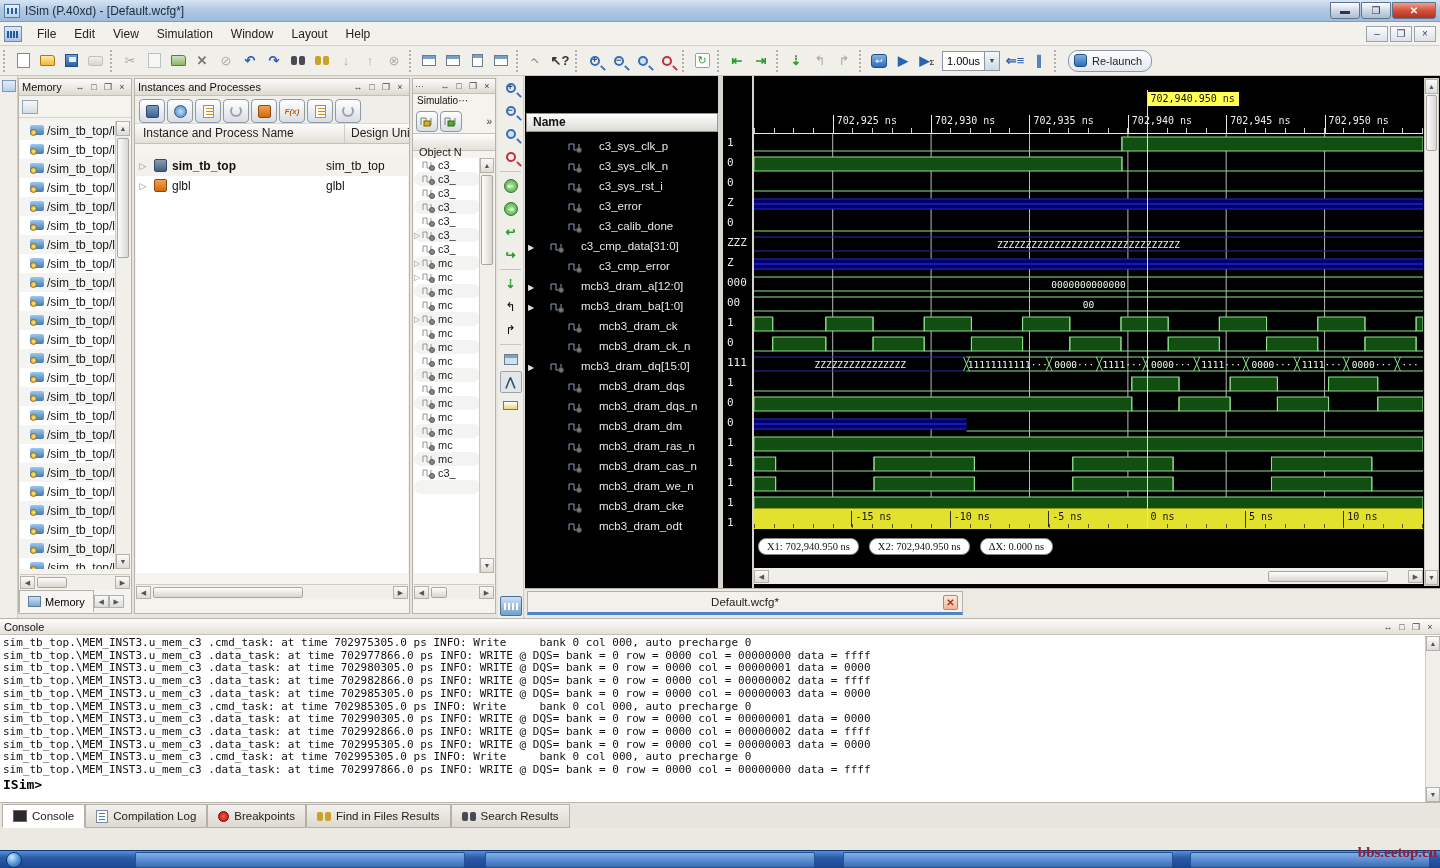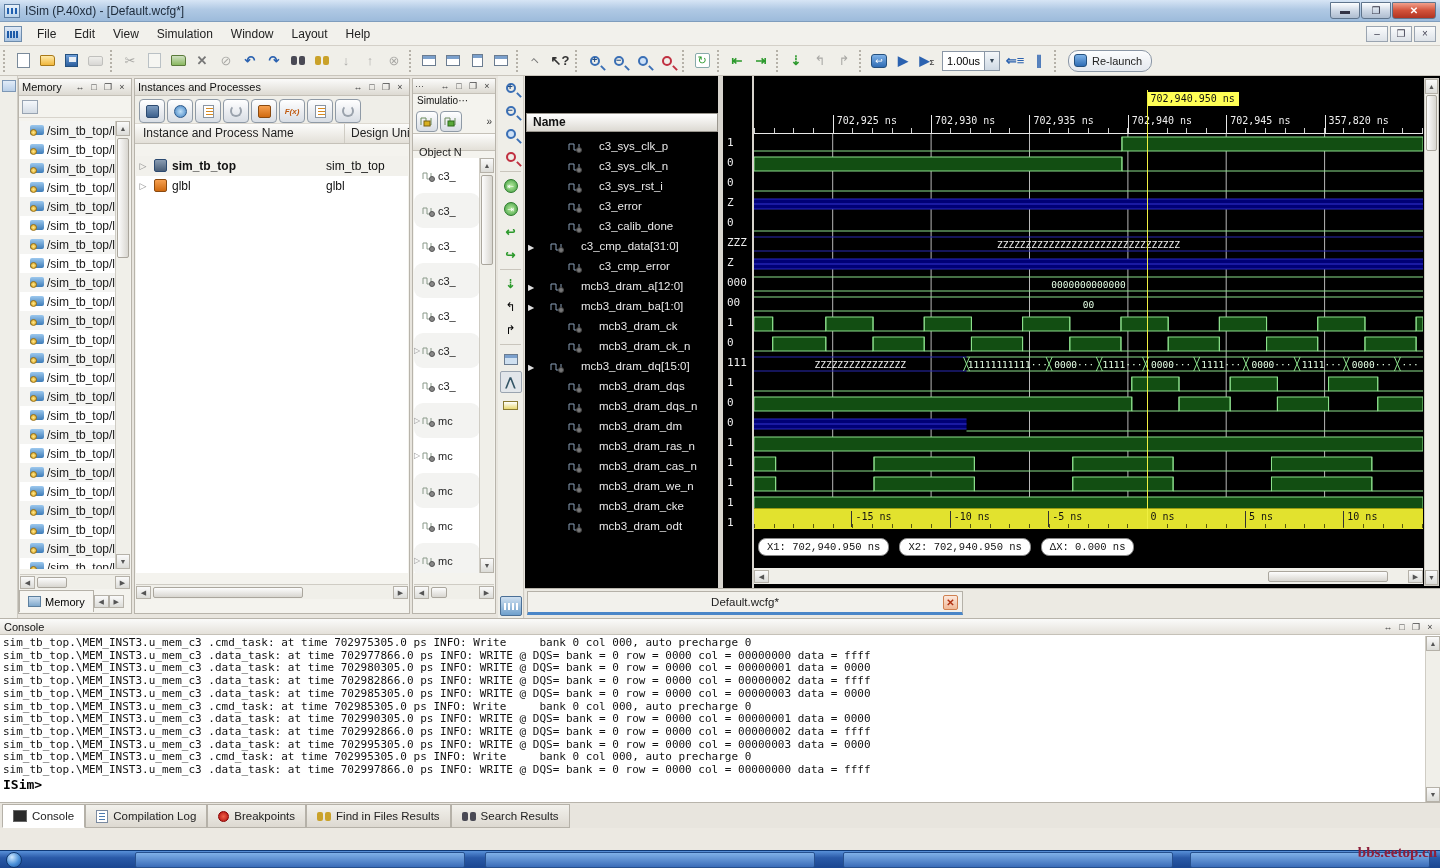--- a/index.html
+++ b/index.html
@@ -120,21 +120,21 @@
 
   
   .objects { position:absolute; left:412px; top:2px; width:84px; height:536px; background:#f4f3ee; border:1px solid #b8b4ab; }
   .obj-title { height:15px; display:flex; align-items:center; font-size:9px; color:#444; padding:0 2px; background:linear-gradient(#fbfbfa,#dddad2); border-bottom:1px solid #c5c1b8; }
   .obj-cap { height:15px; font-size:10px; padding:1px 0 0 4px; color:#111; }
   .obj-btnrow { height:24px; display:flex; align-items:center; gap:2px; padding-left:3px; }
   .obj-btn { width:22px; height:21px; border:1px solid #8f9aa6; border-radius:4px; background:linear-gradient(#ffffff,#d8dde4); display:flex; align-items:center; justify-content:center; }
   .chev { margin-left:auto; margin-right:3px; font-size:10px; color:#333; }
   .obj-header { height:18px; background:linear-gradient(#fcfcfb,#e3e0d8); border:1px solid #c5c1b8; border-left:none; border-right:none; font-size:11px; padding:12px 0 0 6px; color:#222; }
   .obj-list { position:absolute; left:1px; top:79px; width:66px; bottom:40px; background:#fff; overflow:hidden; }
-  .obj-row { height:35px; display:flex; align-items:center; font-size:11px; color:#222;border-radius:9px; }
+  .obj-row { height:14px; display:flex; align-items:center; font-size:11px; color:#222;border-radius:9px; }
   .obj-row:nth-child(even){ background:#f3f3f1; }
   .obj-row .tri { width:8px; font-size:8px; color:#999; visibility:hidden; }
   .obj-row.bus .tri { visibility:visible; }
   .obj-row .sigic { margin-right:2px; flex:none; }
   .sigic { width:14px; height:12px; position:relative; }
   .sigic svg { position:absolute; left:0; top:0; }
   .obj-vscroll { position:absolute; right:1px; top:79px; width:15px; bottom:40px; background:#f0efe9; border-left:1px solid #cfccc4; }
 
   
   .wavetools { position:absolute; left:498px; top:0; width:26px; height:542px; background:#efeee8; border-right:1px solid #cfccc4; }
@@ -170,21 +170,21 @@
   .time-ruler .minor { position:absolute; left:0; bottom:0; width:100%; height:5px;
     background:repeating-linear-gradient(90deg,#cfcfcf 0 1px,transparent 1px 19.65px); }
   .tick-label { position:absolute; top:5px; color:#f0f0f0; font-size:10px; border-left:1px solid #e8e8e8; padding-left:3px; height:18px; font-family:"DejaVu Sans Mono", monospace; }
   #wavesvg { position:absolute; left:0; top:58px; }
   .rel-ruler { position:absolute; left:0; top:432px; width:669px; height:21px; background:#e2e22e; border-top:1px solid #9a9a10; z-index:4; }
   .rel-ruler .minor { position:absolute; left:0; bottom:1px; width:100%; height:4px;
     background:repeating-linear-gradient(90deg,#555510 0 1px,transparent 1px 19.65px); }
   .rel-label { position:absolute; top:2px; color:#111; font-size:10px; border-left:1px solid #333; padding-left:3px; height:16px; font-family:"DejaVu Sans Mono", monospace; }
   .cursor-line { position:absolute; top:14px; width:1px; height:439px; background:#f0f040; z-index:5; }
   .markers { position:absolute; left:4px; top:462px; display:flex; gap:10px; z-index:6; }
-  .marker-badge { background:#fff; border:1px solid #888; border-radius:8px; font-size:10.5px; color:#111; padding:2px 8px; font-family:Liberation Mono, monospace; }
+  .marker-badge { background:#fff; border:1px solid #888; border-radius:8px; font-size:10.5px; color:#111; padding:2px 8px; font-family:Liberation Serif, serif; }
   .wr-hscroll { position:absolute; left:0; top:492px; width:669px; height:16px; background:#f0efe9; display:flex; align-items:center; z-index:6; }
   .wr-hscroll .hs-t { flex:0 0 120px; margin-left:auto; margin-right:20px; }
   .wave-vscroll { position:absolute; left:899px; top:2px; width:15px; height:508px; background:#f0efe9; border:1px solid #cfccc4; }
   .wvs-t { margin:1px; height:56px; background:linear-gradient(90deg,#fdfdfd,#d8d6d0); border:1px solid #aaa69d; border-radius:2px; }
 
   .wave-tabstrip { position:absolute; left:0; top:512px; width:915px; height:30px; background:#eceae3; border-top:1px solid #b8b4ab; }
   .wtab { position:absolute; left:2px; top:2px; width:436px; height:24px; background:#f2f1ec; border:1px solid #b5b1a8;
     border-bottom:3px solid #4a86c8; display:flex; align-items:center; justify-content:center; font-size:11.5px; color:#222; }
   .wtab .x { position:absolute; right:4px; width:15px; height:15px; border:1px solid #d08050; border-radius:2px;
     background:linear-gradient(#fce8dc,#f0b896); color:#b03010; font-size:10px; font-weight:bold; display:flex; align-items:center; justify-content:center; }
@@ -1273,21 +1273,21 @@
 
       <div class="wave-right">
         <div class="cursor-flag" id="cursorFlag" style="left: 393.546px;">702,940.950 ns</div>
         <div class="time-ruler" id="timeRuler">
             <div class="minor"></div>
             <span class="tick-label" style="left: 78.7059px;">702,925 ns</span>
             <span class="tick-label" style="left: 177.088px;">702,930 ns</span>
             <span class="tick-label" style="left: 275.471px;">702,935 ns</span>
             <span class="tick-label" style="left: 373.853px;">702,940 ns</span>
             <span class="tick-label" style="left: 472.235px;">702,945 ns</span>
-            <span class="tick-label" style="left: 570.618px;">357,820 ns</span>
+            <span class="tick-label" style="left: 570.618px;">702,950 ns</span>
           </div>
         <svg id="wavesvg" width="669" height="380">
             <line x1="78.7" y1="0" x2="78.7" y2="380" stroke="#d8d8d8" stroke-width="1" opacity="0.85"></line>
             <line x1="177.1" y1="0" x2="177.1" y2="380" stroke="#d8d8d8" stroke-width="1" opacity="0.85"></line>
             <line x1="275.5" y1="0" x2="275.5" y2="380" stroke="#d8d8d8" stroke-width="1" opacity="0.85"></line>
             <line x1="373.9" y1="0" x2="373.9" y2="380" stroke="#d8d8d8" stroke-width="1" opacity="0.85"></line>
             <line x1="472.2" y1="0" x2="472.2" y2="380" stroke="#d8d8d8" stroke-width="1" opacity="0.85"></line>
             <line x1="570.6" y1="0" x2="570.6" y2="380" stroke="#d8d8d8" stroke-width="1" opacity="0.85"></line>
             <line x1="0" y1="17" x2="367.94999999908373" y2="17" stroke="#8ce08c"></line>
             <rect x="367.94999999908373" y="3" width="301.05000000091627" height="14" fill="#124e12" stroke="#8ce08c"></rect>

